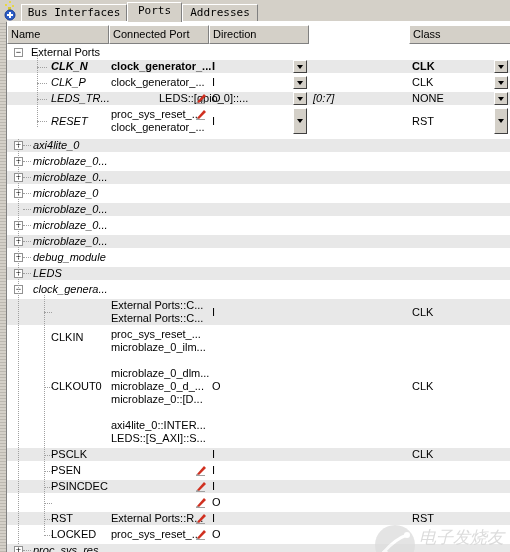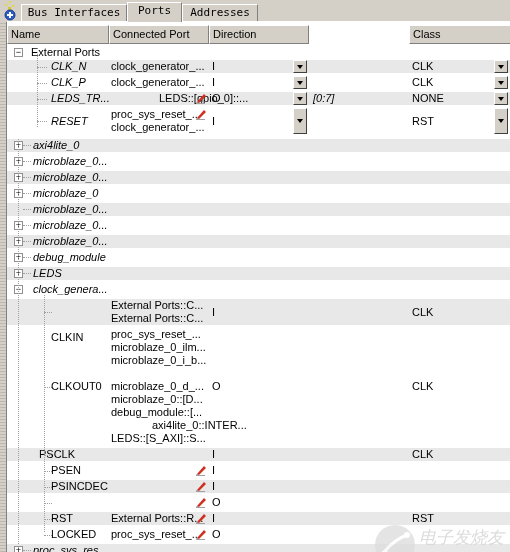--- a/index.html
+++ b/index.html
@@ -91,21 +91,21 @@
     <div class="hcell" style="left:0;width:102px;">Name</div>
     <div class="hcell" style="left:102px;width:100px;">Connected Port</div>
     <div class="hcell" style="left:202px;width:100px;">Direction</div>
     <div class="hcell" style="left:402px;width:102px;">Class</div>
   </div>
   <div class="rows" id="rows">
       <div class="row" style="top: 0px; height: 13px;">
         <div class="expander" style="left: 7px; top: 2px;">−</div>
         <div class="cell" style="left: 24px; top: 0px;">External Ports</div>
       </div>
-      <div class="row shade" style="top: 14px; height: 13px;">
+      <div class="row shade" style="top: 14px; height: 13px; font-weight: bold;">
         <div class="tree-h" style="left:30px;top:6.5px;width:10px;"></div>
         <div class="cell italic" style="left: 44px; top: 0px;">CLK_N</div>
         <div class="cell" style="left: 104px; top: 0px;">clock_generator_...</div>
         <div class="cell" style="left: 205px; top: 0px;">I</div>
         <div class="dropbtn" style="left: 286px; top: 0px; height: 13px;"></div>
         <div class="cell" style="left: 405px; top: 0px;">CLK</div>
         <div class="dropbtn" style="left: 487px; top: 0px; height: 13px;"></div>
       </div>
       <div class="row" style="top: 30px; height: 13px;">
         <div class="tree-h" style="left:30px;top:6.5px;width:10px;"></div>
@@ -201,32 +201,31 @@
         <div class="cell" style="left: 104px; top: 0px;">External Ports::C...</div>
         <div class="cell" style="left: 104px; top: 13px;">External Ports::C...</div>
         <div class="cell" style="left: 205px; top: 6.5px;">I</div>
         <div class="cell" style="left: 405px; top: 6.5px;">CLK</div>
       </div>
       <div class="row" style="top: 282px; height: 117px;">
         <div class="tree-h" style="left:37px;top:58.5px;width:8px;"></div>
         <div class="cell" style="left: 44px; top: 52px;">CLKOUT0</div>
         <div class="cell" style="left: 104px; top: 0px;">proc_sys_reset_...</div>
         <div class="cell" style="left: 104px; top: 13px;">microblaze_0_ilm...</div>
-        <div class="cell" style="left: 104px; top: 26px;">microblaze_0_i_b...</div>
+        <div class="cell" style="left: 104px; top: 39px;">microblaze_0_dlm...</div>
         <div class="cell" style="left: 104px; top: 52px;">microblaze_0_d_...</div>
         <div class="cell" style="left: 104px; top: 65px;">microblaze_0::[D...</div>
-        <div class="cell" style="left: 104px; top: 78px;">debug_module::[...</div>
-        <div class="cell" style="left: 104px; top: 91px; margin-left: 41px;">axi4lite_0::INTER...</div>
+        <div class="cell" style="left: 104px; top: 91px;">axi4lite_0::INTER...</div>
         <div class="cell" style="left: 104px; top: 104px;">LEDS::[S_AXI]::S...</div>
         <div class="cell" style="left: 205px; top: 52px;">O</div>
         <div class="cell" style="left: 405px; top: 52px;">CLK</div>
       </div>
       <div class="row shade" style="top: 402px; height: 13px;">
         <div class="tree-h" style="left:37px;top:6.5px;width:8px;"></div>
-        <div class="cell" style="left: 32px; top: 0px;">PSCLK</div>
+        <div class="cell" style="left: 44px; top: 0px;">PSCLK</div>
         <div class="cell" style="left: 205px; top: 0px;">I</div>
         <div class="cell" style="left: 405px; top: 0px;">CLK</div>
       </div>
       <div class="row" style="top: 418px; height: 13px;">
         <div class="tree-h" style="left:37px;top:6.5px;width:8px;"></div>
         <div class="cell" style="left: 44px; top: 0px;">PSEN</div>
         <svg class="pencil" viewBox="0 0 12 12" style="left: 188px; top: 0px;">
           <path d="M2 10 L9 2 L11 4 L4 11 Z" fill="#d03020"></path>
           <path d="M1 11 L2 10 L4 11 Z" fill="#808080"></path>
           <line x1="1" y1="11.5" x2="10" y2="11.5" stroke="#a0a0a0"></line>

